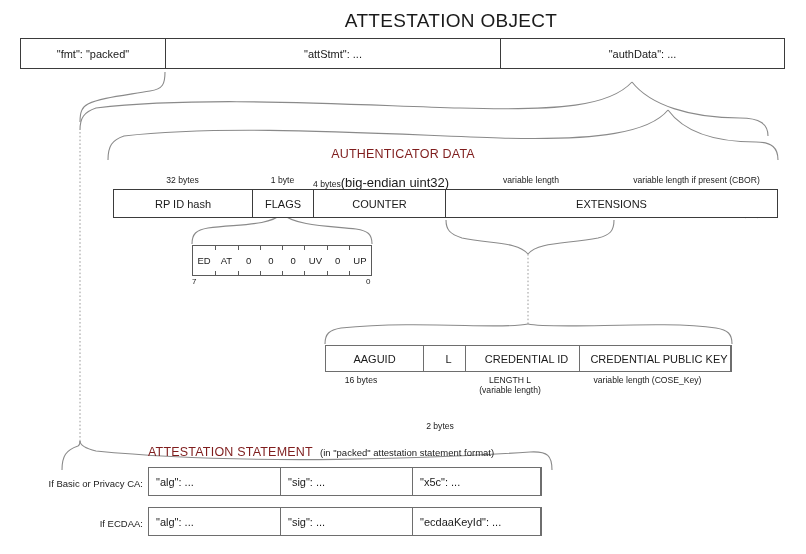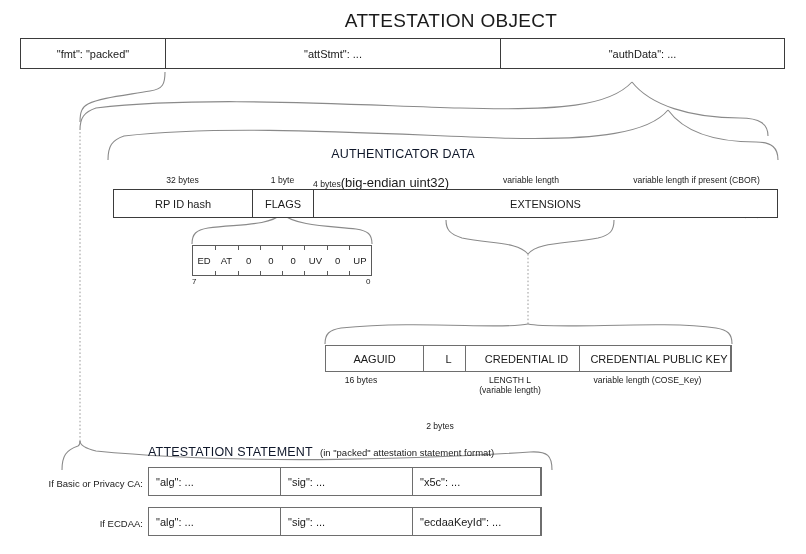--- a/index.html
+++ b/index.html
@@ -26,21 +26,21 @@
     letter-spacing: 0.3px;
     text-align: center;
     color: #1a1a1a;
     white-space: nowrap;
     padding-left: 48px;
   }
   .section-title {
     font-size: 12.5px;
     letter-spacing: 0.2px;
     white-space: nowrap;
-    color: #0f172a;
+    color: #7f1d1d;
   }
   .note {
     font-size: 9.5px;
     color: #1a1a1a;
     white-space: nowrap;
   }
   .side-label {
     font-size: 9.5px;
     color: #1a1a1a;
     white-space: nowrap;
@@ -183,20 +183,21 @@
   <div class="abs anno" style="left:445px; top:175px; width:172px;">
     <span>variable length</span>
   </div>
   <div class="abs anno" style="left:609px; top:175px; width:175px;">
     <span>variable length if present (CBOR)</span>
   </div>
 
   <div class="abs row-box" style="left:113px; top:189px; width:665px; height:29px;">
     <div class="cell" style="width:139px;">RP ID hash</div>
     <div class="cell" style="width:61px;">FLAGS</div>
+    <div class="cell" style="width:132px;">COUNTER</div>
     <div class="cell" style="flex:1;">EXTENSIONS</div>
   </div>
 
   <div class="abs flags-box" style="left:192px; top:245px; width:180px; height:31px;">
     <div class="flag-cell">ED</div>
     <div class="flag-cell">AT</div>
     <div class="flag-cell">0</div>
     <div class="flag-cell">0</div>
     <div class="flag-cell">0</div>
     <div class="flag-cell">UV</div>

